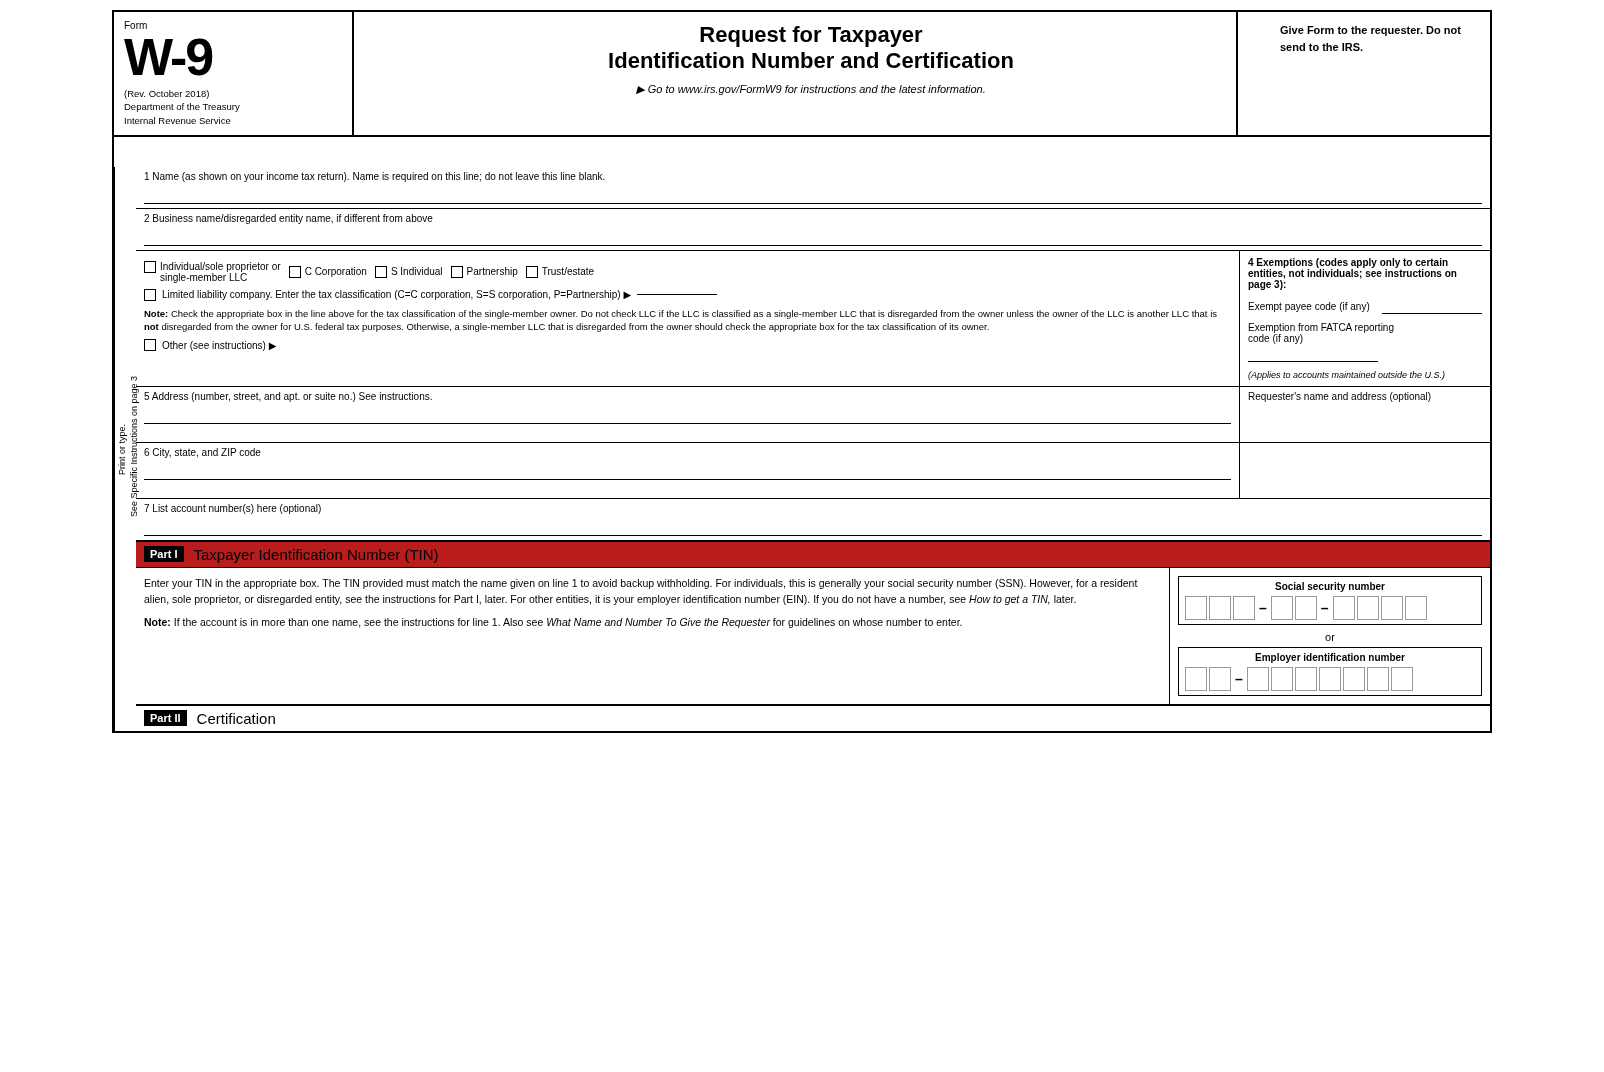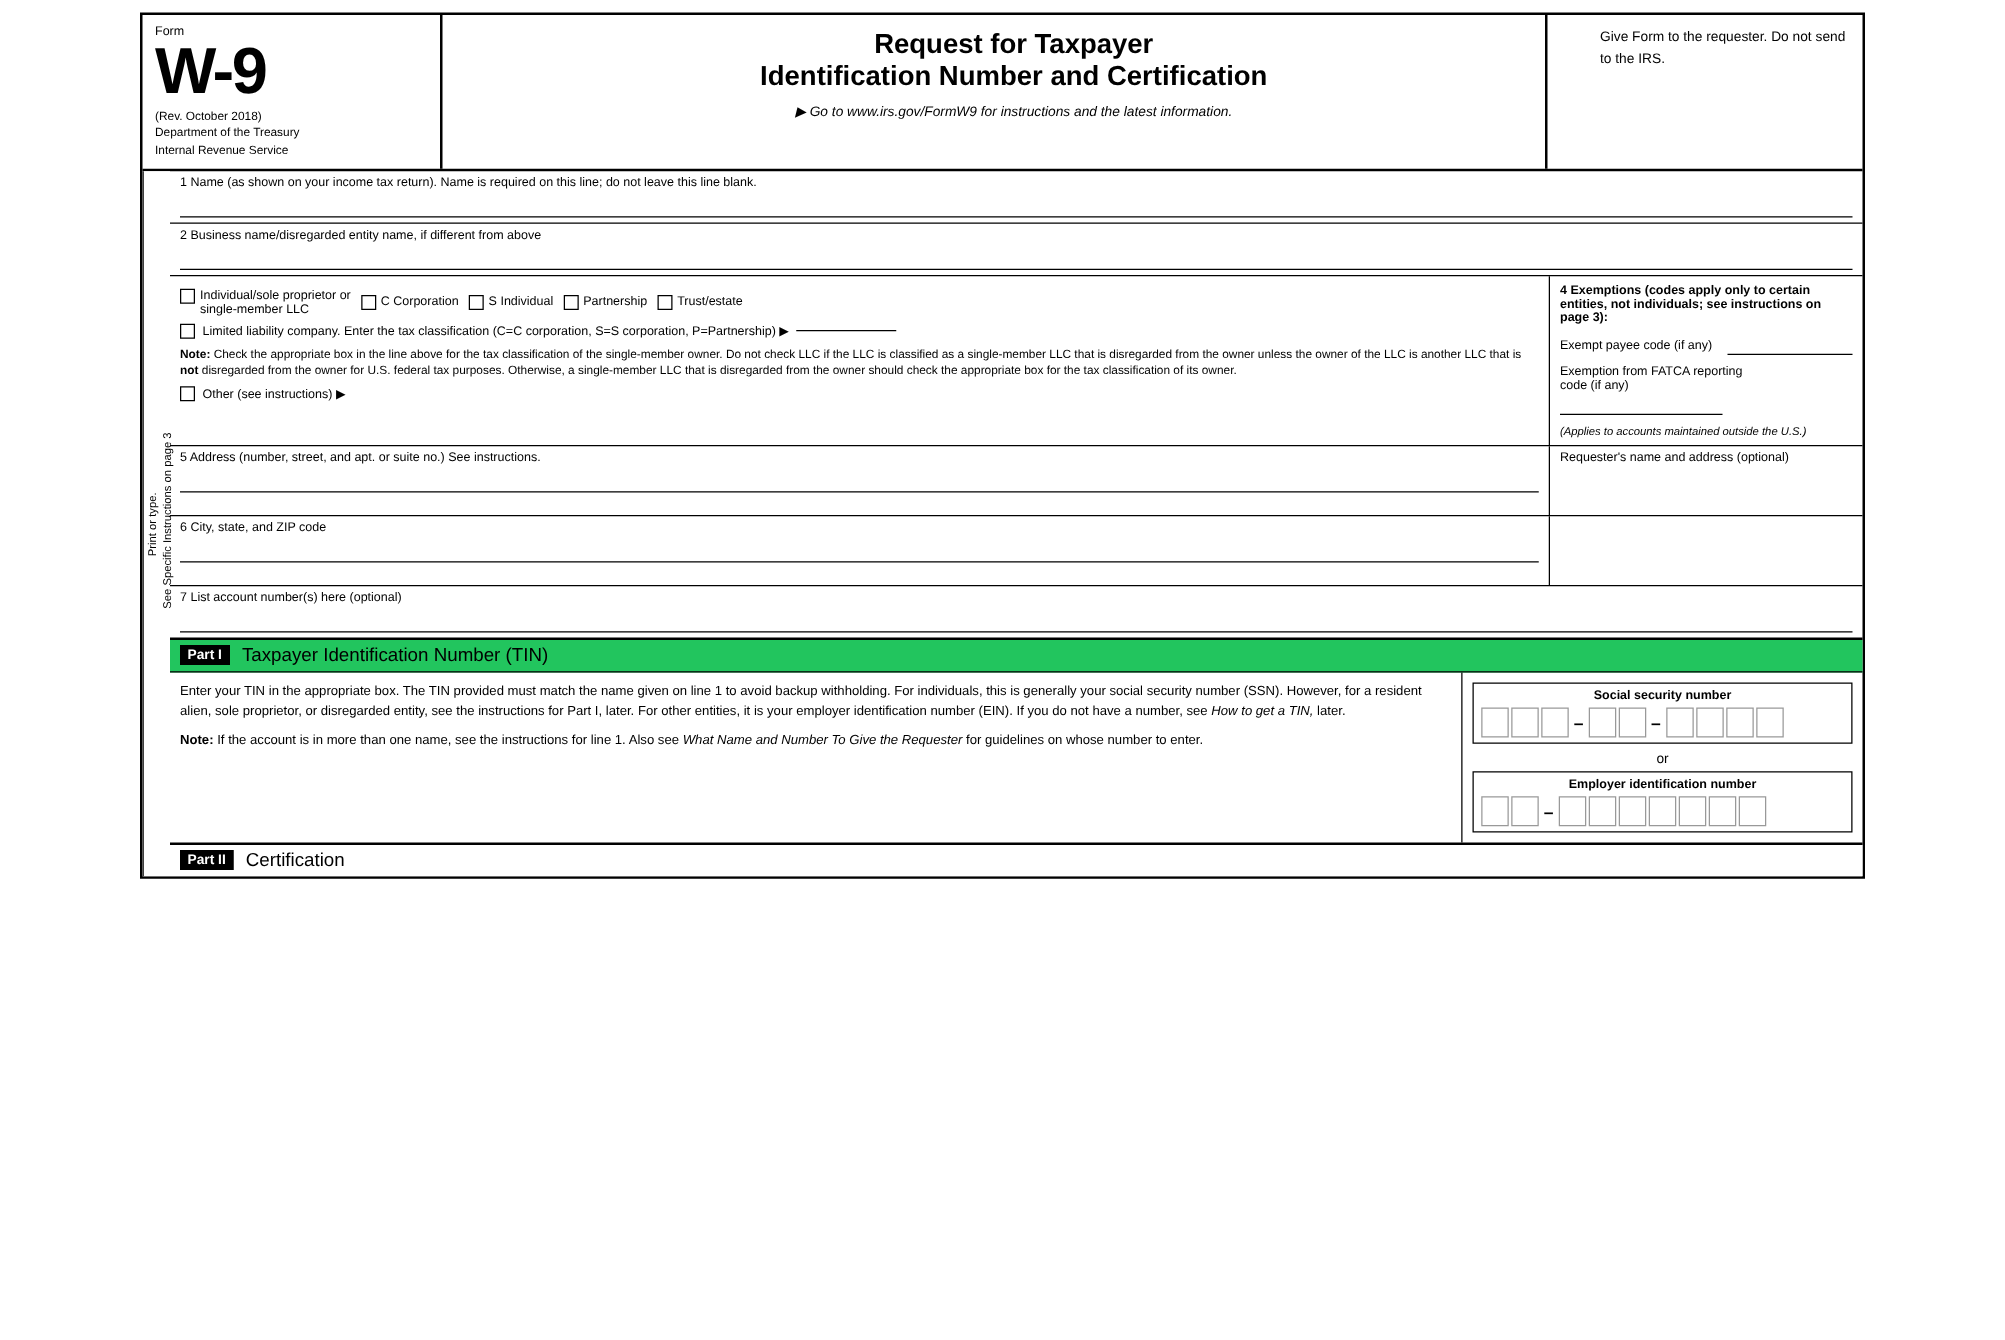--- a/index.html
+++ b/index.html
@@ -55,29 +55,30 @@
       line-height: 1.2;
     }
     .header-center .goto {
       font-size: 11px;
       margin-top: 8px;
     }
     .header-right {
       width: 220px;
       padding: 10px;
       font-size: 11px;
-      font-weight: normal;
+      font-weight: bold;
       line-height: 1.5;
       flex-shrink: 0;
       border-radius: 14px;
     }
 
     
     .form-body {
       display: flex;
+      margin-top: 30px;
     }
     .sidebar-label {
       width: 22px;
       background: #fff;
       writing-mode: vertical-rl;
       text-orientation: mixed;
       transform: rotate(180deg);
       font-size: 9px;
       text-align: center;
       padding: 4px 2px;
@@ -244,21 +245,21 @@
       min-height: 40px;
     }
 
     
     .part-header {
       display: flex;
       align-items: center;
       gap: 10px;
       padding: 4px 8px;
       border-bottom: 1px solid #000;
-      background: #22c55e;
+      background: #b91c1c;
     }
     .part-badge {
       background: #000;
       color: #fff;
       font-weight: bold;
       font-size: 11px;
       padding: 2px 6px;
       flex-shrink: 0;
     }
     .part-title {

